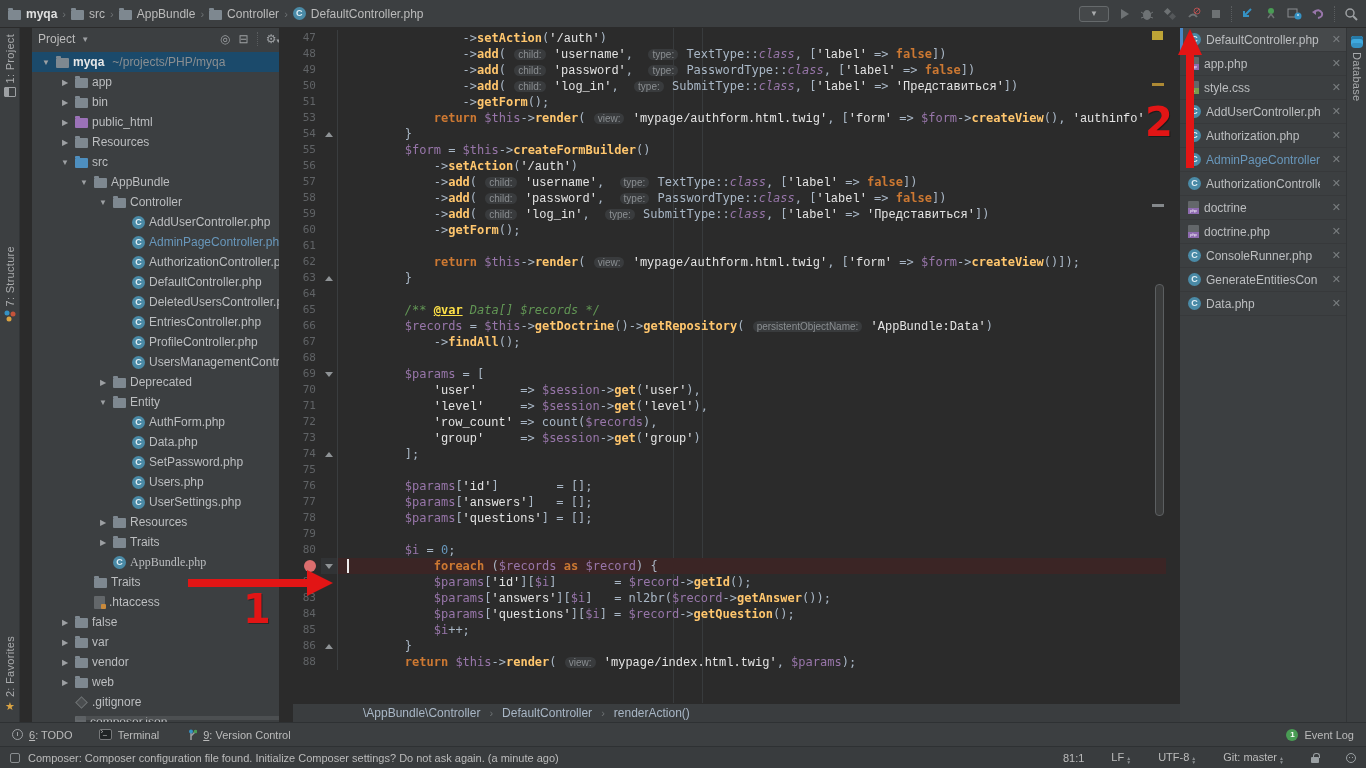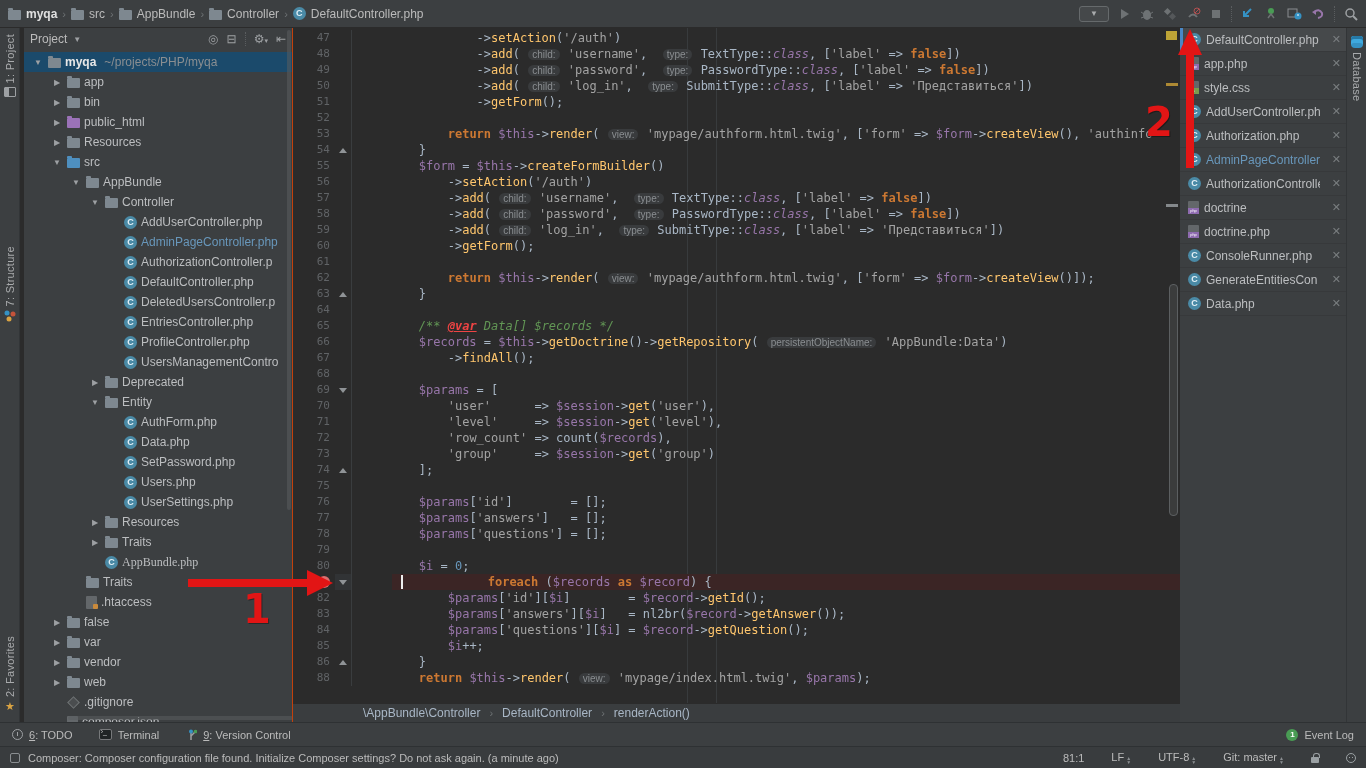--- a/index.html
+++ b/index.html
@@ -24,22 +24,22 @@
   .lstripe { position:absolute; left:0; top:28px; width:20px; height:694px; background:#3C3F41;
              border-right:1px solid #323537; }
   .rstripe { position:absolute; left:1346px; top:28px; width:20px; height:694px; background:#3C3F41;
              border-left:1px solid #323537; }
   .vtext-up { writing-mode:vertical-lr; transform:rotate(180deg); font-size:11px; color:#A9ABAD; letter-spacing:.3px; }
   .vtext-dn { writing-mode:vertical-lr; font-size:11px; color:#A9ABAD; letter-spacing:.3px; }
   .stripe-btn { position:absolute; left:0; width:20px; display:flex; flex-direction:column; align-items:center; gap:4px; cursor:default; }
   .mn { text-decoration:underline; }
 
   
-  .project { position:absolute; left:24px; top:28px; width:273px; height:694px; background:#3C3F41;
-             border-right:5px solid #c2410c; overflow:hidden; }
+  .project { position:absolute; left:32px; top:28px; width:273px; height:694px; background:#3C3F41;
+             border-right:1px solid #c2410c; overflow:hidden; }
   .pheader { height:22px; display:flex; align-items:center; gap:6px; padding:0 6px; color:#BBBBBB; }
   .pheader .ph-icons { margin-left:auto; display:flex; align-items:center; gap:8px; color:#9DA0A3; font-size:12px; }
   .tree { position:absolute; left:0; top:24px; right:0; bottom:0; overflow:hidden; }
   .trow { height:20px; display:flex; align-items:center; gap:4px; white-space:nowrap; padding-right:4px; }
   .trow.sel { background:#1B4A6B; }
   .trow .arr { width:12px; text-align:center; color:#9DA0A3; font-size:8px; flex:none; }
   .trow .lbl { color:#BCBEC0; }
   .trow.sel .lbl { color:#E8E8E8; font-weight:bold; }
   .trow .lbl.mod { color:#6897BB; }
   .trow .path { color:#8A8E91; margin-left:4px; }
@@ -74,36 +74,36 @@
                 line-height:12px; text-align:center; font-weight:bold; }
   .ic-lock { width:8px; height:6px; background:#9AA0A3; border-radius:1px; margin-top:5px; }
   .ic-lock::before { content:""; position:absolute; top:-4px; left:2px; width:5px; height:4px;
                      border:1px solid #9AA0A3; border-bottom:none; border-radius:3px 3px 0 0; }
   .ic-hector { width:10px; height:10px; border:1px solid #9AA0A3; border-radius:50%; }
   .ic-hector::after { content:""; position:absolute; left:2px; top:3px; width:1px; height:1px; background:#9AA0A3; box-shadow:3px 0 0 #9AA0A3; }
   .ic-square { width:10px; height:10px; border:1px solid #8A8E91; border-radius:2px; }
   .updn { display:inline-flex; flex-direction:column; font-size:5px; line-height:4px; color:#8A8E91; margin-left:2px; vertical-align:1px; }
 
   
-  .editor { position:absolute; left:293px; top:28px; width:887px; height:737px; background:#2B2B2B; overflow:hidden; }
+  .editor { position:absolute; left:279px; top:28px; width:887px; height:737px; background:#2B2B2B; overflow:hidden; }
   .guide { position:absolute; top:0; bottom:0; width:1px; background:#383B3D; }
   .codewrap { position:absolute; left:0; top:2px; right:0; }
   .eline { display:flex; height:16px; font:12px/16px "DejaVu Sans Mono",monospace; }
   .eline .ln { width:42px; text-align:right; color:#606366; font-size:11px; padding-right:5px; flex:none; }
   .eline .fold { width:17px; flex:none; border-right:1px solid #3A3D3F; display:flex; align-items:center; justify-content:center; }
   .eline .ctext { flex:1; white-space:pre; padding-left:9px; color:#A9B7C6; overflow:hidden; }
   .fm-up   { width:0; height:0; border-left:4px solid transparent; border-right:4px solid transparent; border-bottom:5px solid #8F9396; }
   .fm-down { width:0; height:0; border-left:4px solid transparent; border-right:4px solid transparent; border-top:5px solid #8F9396; }
-  .eline.bp .ctext { background:#3B2525;margin-left:40px; }
+  .eline.bp .ctext { background:#3B2525; }
   .eline.bp .fold { background:#313335; }
   .bp-dot { display:inline-block; width:12px; height:12px; border-radius:50%; background:#DB6E6E; margin-top:2px; }
   .caret { display:inline-block; width:2px; height:14px; background:#EDEDED; vertical-align:-3px; margin-right:-2px; }
-  .c-d { color:#A9B7C6; } .c-k { color:#CC7832; font-weight:bold; } .c-s { color:#a3a3a3; }
-  .c-v { color:#9876AA; } .c-m { color:#FFC66D; } .c-n { color:#6897BB; }
-  .c-c { color:#629755; font-style:italic; } .c-cu { color:#ef4444; font-style:italic; text-decoration:underline; font-weight:bold; }
+  .c-d { color:#A9B7C6; } .c-k { color:#CC7832; font-weight:bold; } .c-s { color:#e5e5e5;font-family:Liberation Mono, monospace; }
+  .c-v { color:#9876AA; } .c-m { color:#FFC66D;font-weight:bold; } .c-n { color:#6897BB; }
+  .c-c { color:#629755; font-style:italic; } .c-cu { color:#fde047; text-decoration:underline; font-weight:bold; }
   .c-cls { color:#9876AA; font-style:italic; }
   .c-h { background:#393B3D; color:#8A8E91; border-radius:7px; padding:0 4px; font-size:10px;
          font-family:"Liberation Sans",sans-serif; margin:0 1px; }
   .scrollzone { position:absolute; right:0; top:0; width:14px; bottom:0; }
   .mark-sq   { position:absolute; right:3px; top:3px;  width:11px; height:9px; background:#BEA436; }
   .mark-or   { position:absolute; right:2px; top:55px; width:12px; height:3px; background:#AD8934; }
   .mark-gr   { position:absolute; right:2px; top:176px; width:12px; height:3px; background:#84888B; }
   .thumb     { position:absolute; right:2px; top:256px; width:9px; height:232px; border:1px solid #5C5F61;
                background:rgba(165,170,173,.14); border-radius:4px; }
 
@@ -454,25 +454,20 @@
         </div>
         <div class="eline">
           <span class="ln">50</span>
           <span class="fold"></span>
           <span class="ctext"><span class="c-d">                -&gt;</span><span class="c-m">add</span><span class="c-d">( </span><span class="c-h">child:</span><span class="c-d"> </span><span class="c-s">'log_in'</span><span class="c-d">,  </span><span class="c-h">type:</span><span class="c-d"> SubmitType::</span><span class="c-cls">class</span><span class="c-d">, [</span><span class="c-s">'label'</span><span class="c-d"> =&gt; </span><span class="c-s">'Представиться'</span><span class="c-d">])</span></span>
         </div>
         <div class="eline">
           <span class="ln">51</span>
           <span class="fold"></span>
           <span class="ctext"><span class="c-d">                -&gt;</span><span class="c-m">getForm</span><span class="c-d">();</span></span>
-        </div>
-        <div class="eline">
-          <span class="ln">52</span>
-          <span class="fold"></span>
-          <span class="ctext"></span>
         </div>
         <div class="eline">
           <span class="ln">53</span>
           <span class="fold"></span>
           <span class="ctext"><span class="c-d">            </span><span class="c-k">return</span><span class="c-d"> </span><span class="c-v">$this</span><span class="c-d">-&gt;</span><span class="c-m">render</span><span class="c-d">( </span><span class="c-h">view:</span><span class="c-d"> </span><span class="c-s">'mypage/authform.html.twig'</span><span class="c-d">, [</span><span class="c-s">'form'</span><span class="c-d"> =&gt; </span><span class="c-v">$form</span><span class="c-d">-&gt;</span><span class="c-m">createView</span><span class="c-d">(), </span><span class="c-s">'authinfo'</span></span>
         </div>
         <div class="eline">
           <span class="ln">54</span>
           <span class="fold">
             <span class="fm-up"></span>

